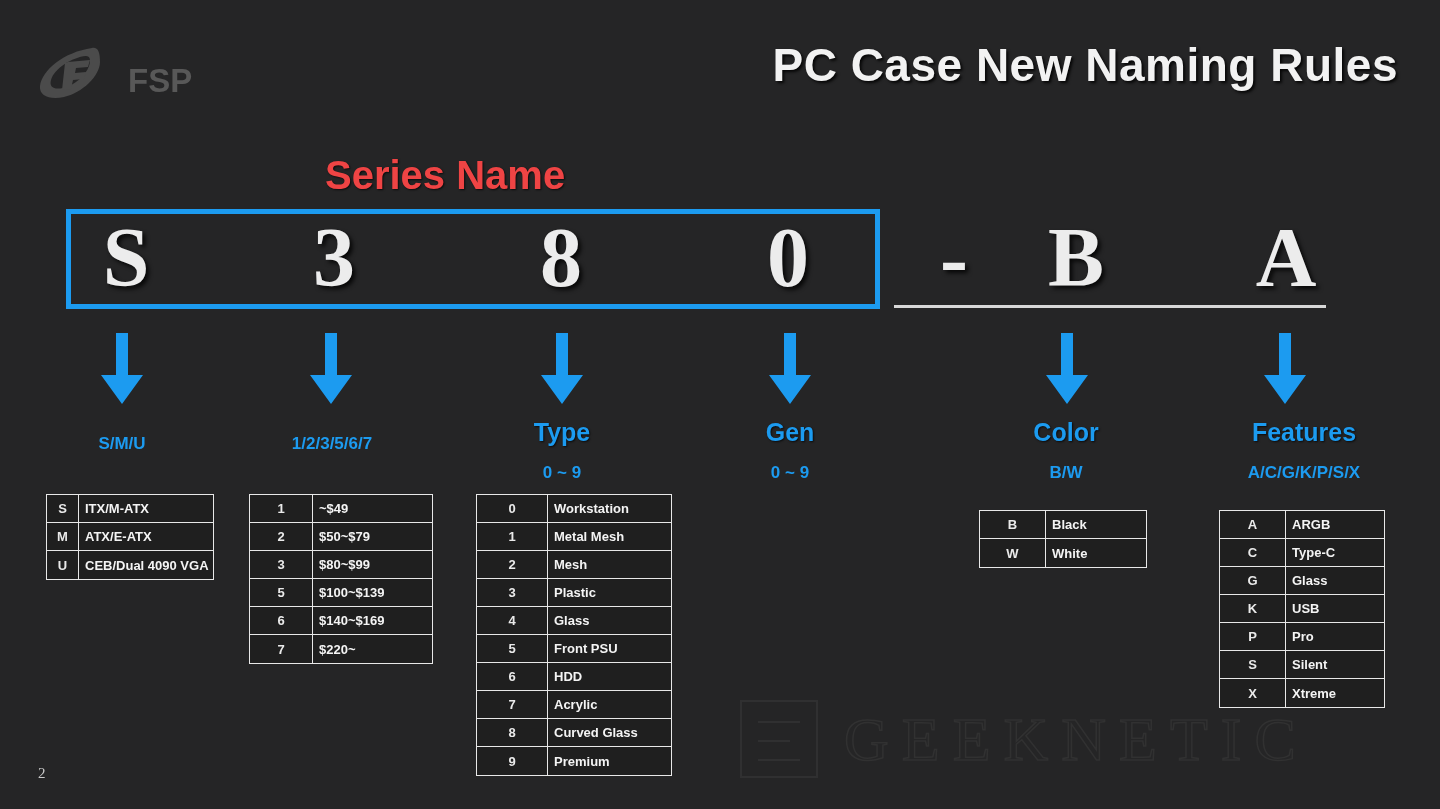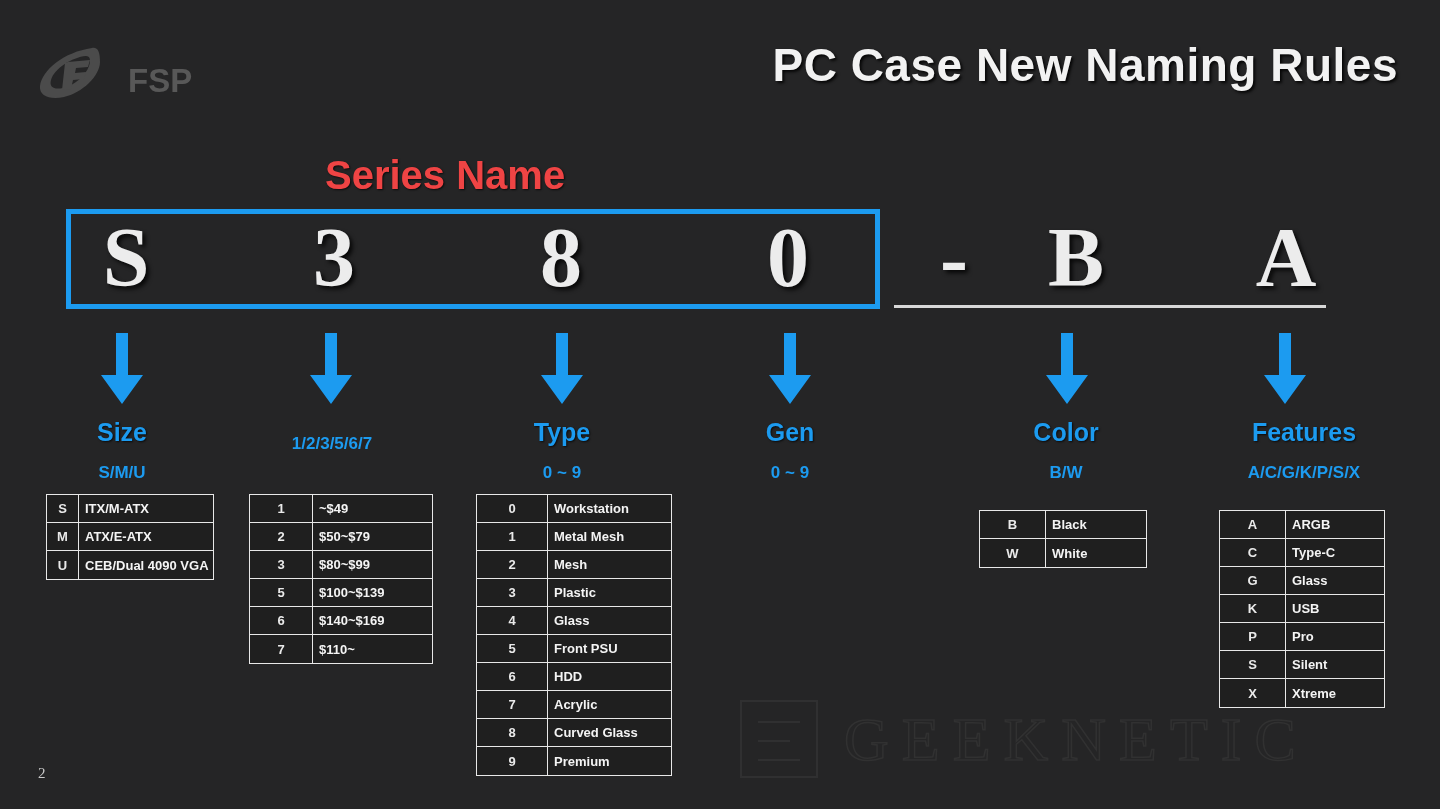--- a/index.html
+++ b/index.html
@@ -195,21 +195,20 @@
       </div>
       <div class="arrow" style="left: 1262px; top: 333px;">
         <svg width="46" height="72" viewBox="0 0 46 72">
           <path d="M17 0 H29 V42 H44 L23 71 L2 42 H17 Z" fill="#1C9BF0"></path>
         </svg>
       </div>
     </div>
 
   <div id="fields-layer">
       <div class="field-label" style="left: 12px; top: 418px; width: 220px;">
-        <span class="fl-name">Size</span>
         <span class="fl-sub">S/M/U</span>
       </div>
       <div class="legend" style="left: 46px; width: 168px; top: 494px;">
         <div class="lrow">
           <div class="lkey" style="flex-basis: 32px;">S</div>
           <div class="lval">ITX/M-ATX</div>
         </div>
         <div class="lrow">
           <div class="lkey" style="flex-basis: 32px;">M</div>
           <div class="lval">ATX/E-ATX</div>
@@ -238,21 +237,21 @@
         <div class="lrow">
           <div class="lkey" style="flex-basis: 63px;">5</div>
           <div class="lval">$100~$139</div>
         </div>
         <div class="lrow">
           <div class="lkey" style="flex-basis: 63px;">6</div>
           <div class="lval">$140~$169</div>
         </div>
         <div class="lrow">
           <div class="lkey" style="flex-basis: 63px;">7</div>
-          <div class="lval">$110~</div>
+          <div class="lval">$220~</div>
         </div>
       </div>
       <div class="field-label" style="left: 452px; top: 418px; width: 220px;">
         <span class="fl-name">Type</span>
         <span class="fl-sub">0 ~ 9</span>
       </div>
       <div class="legend" style="left: 476px; width: 196px; top: 494px;">
         <div class="lrow">
           <div class="lkey" style="flex-basis: 71px;">0</div>
           <div class="lval">Workstation</div>

